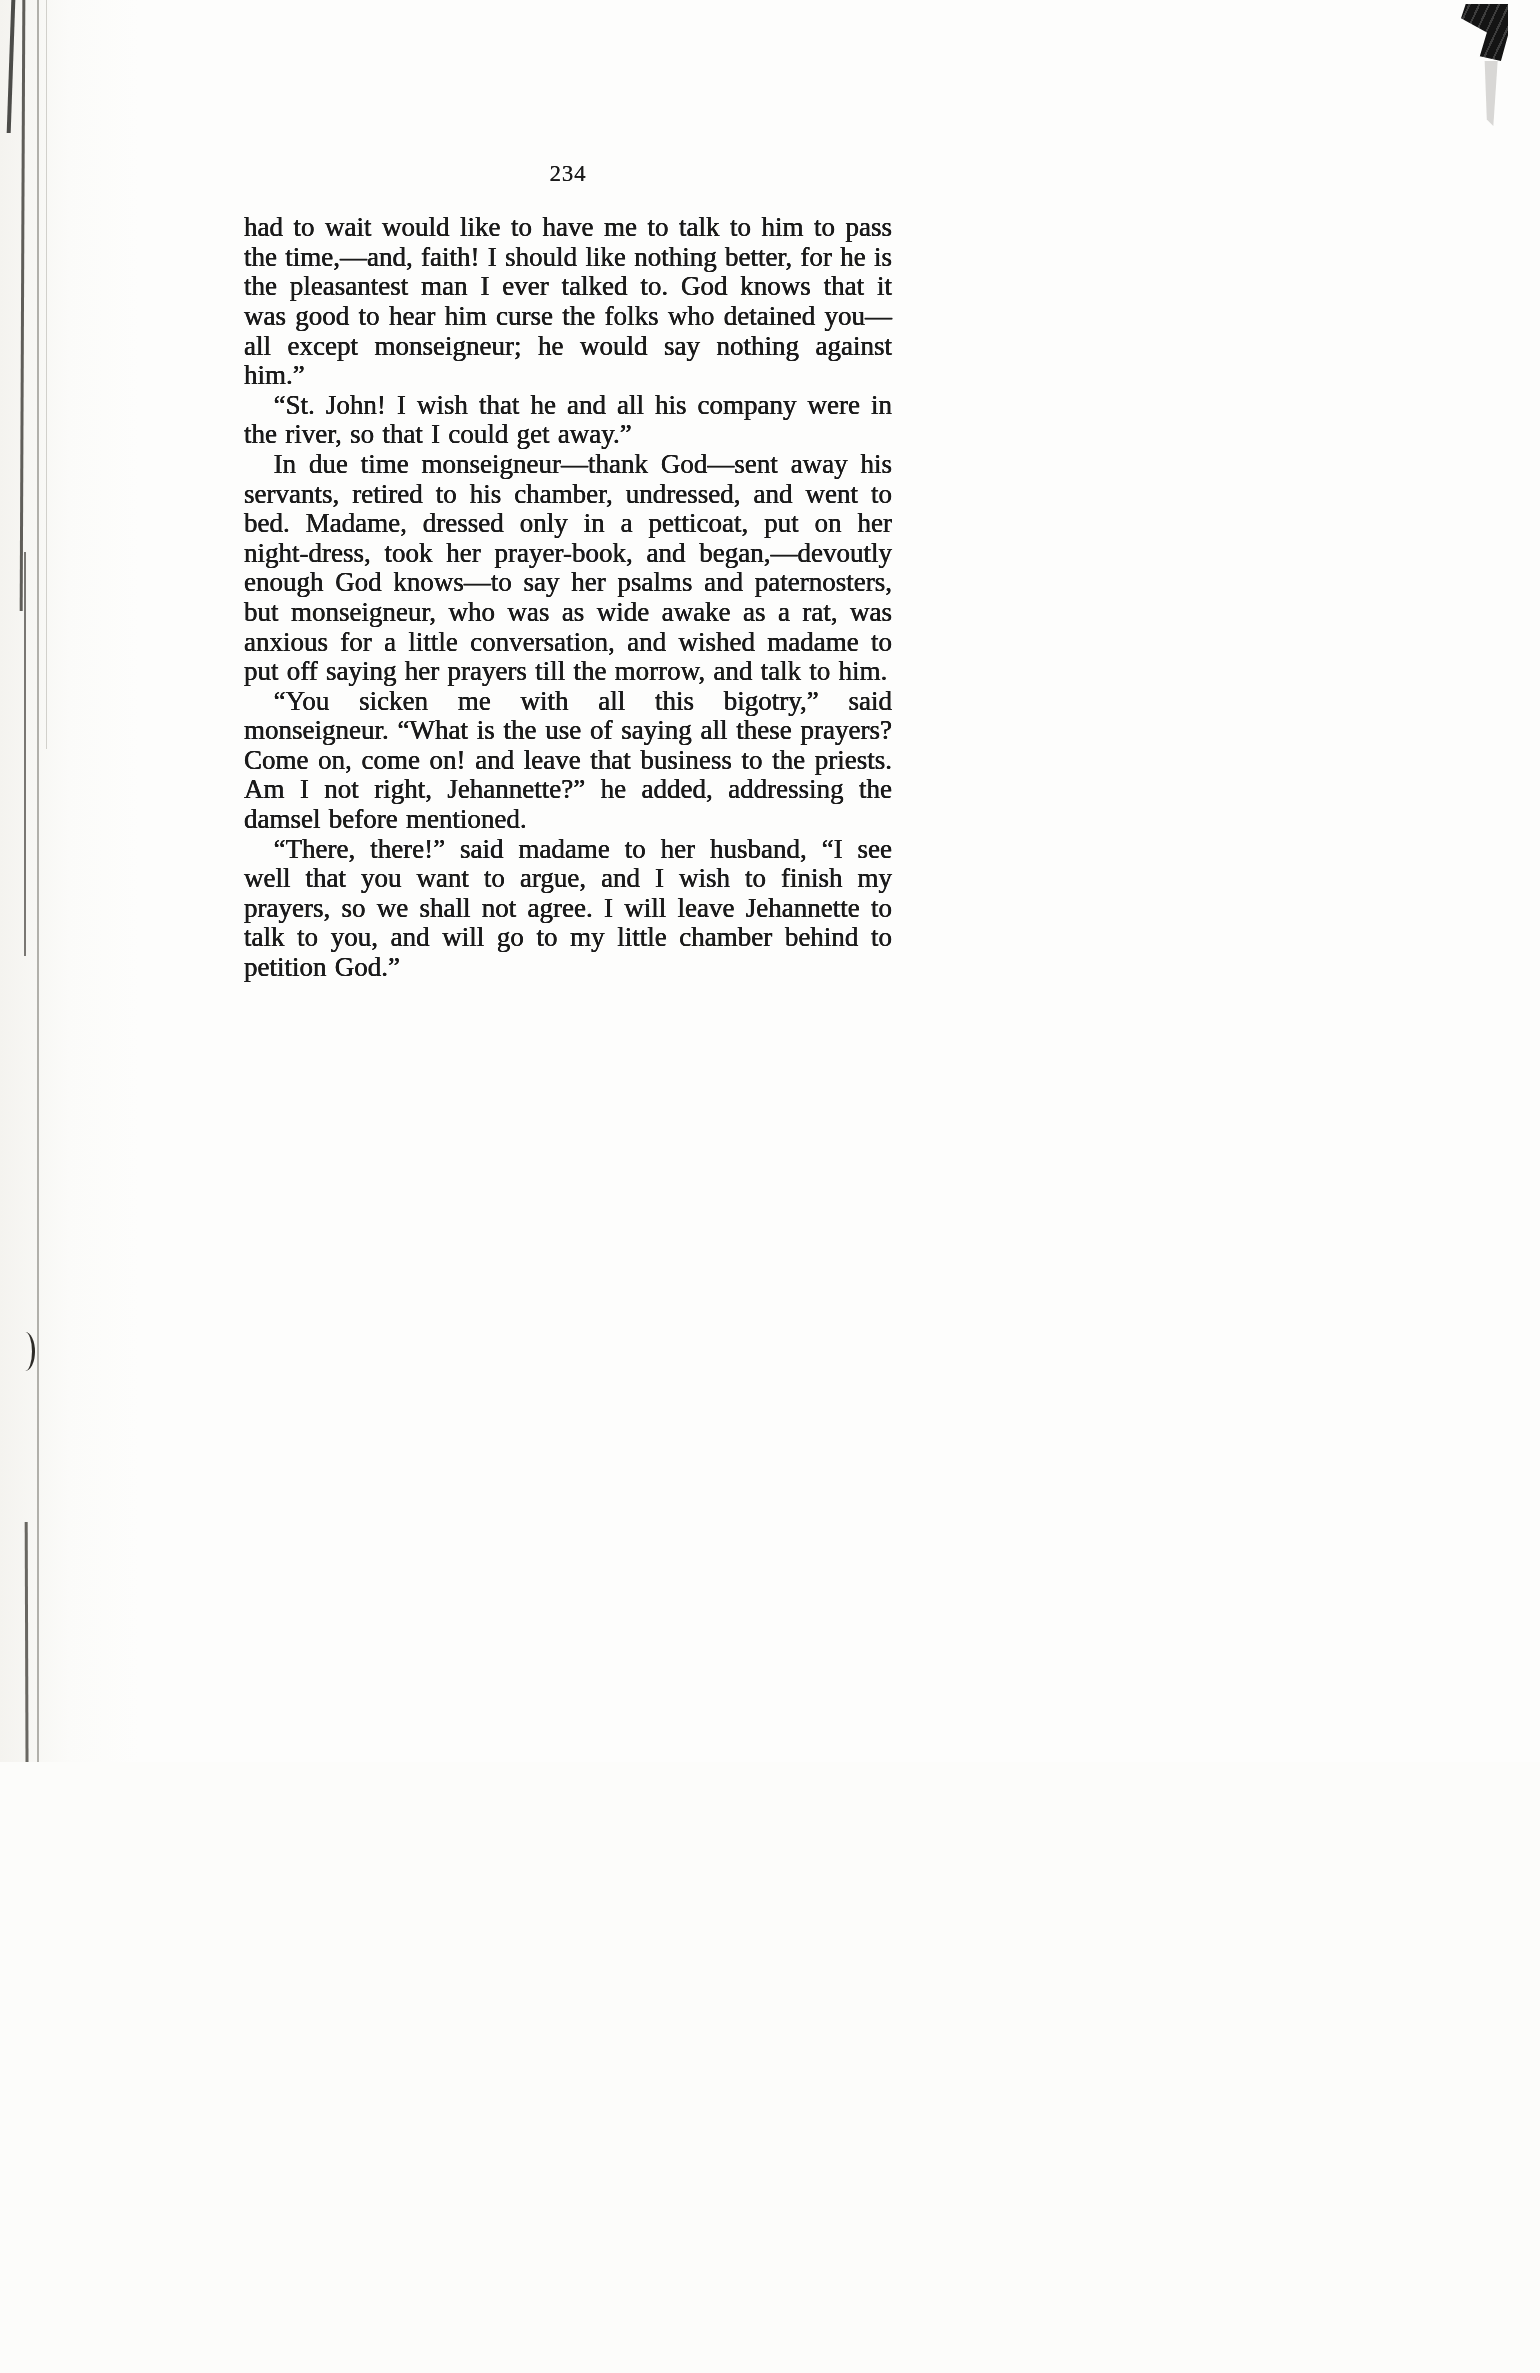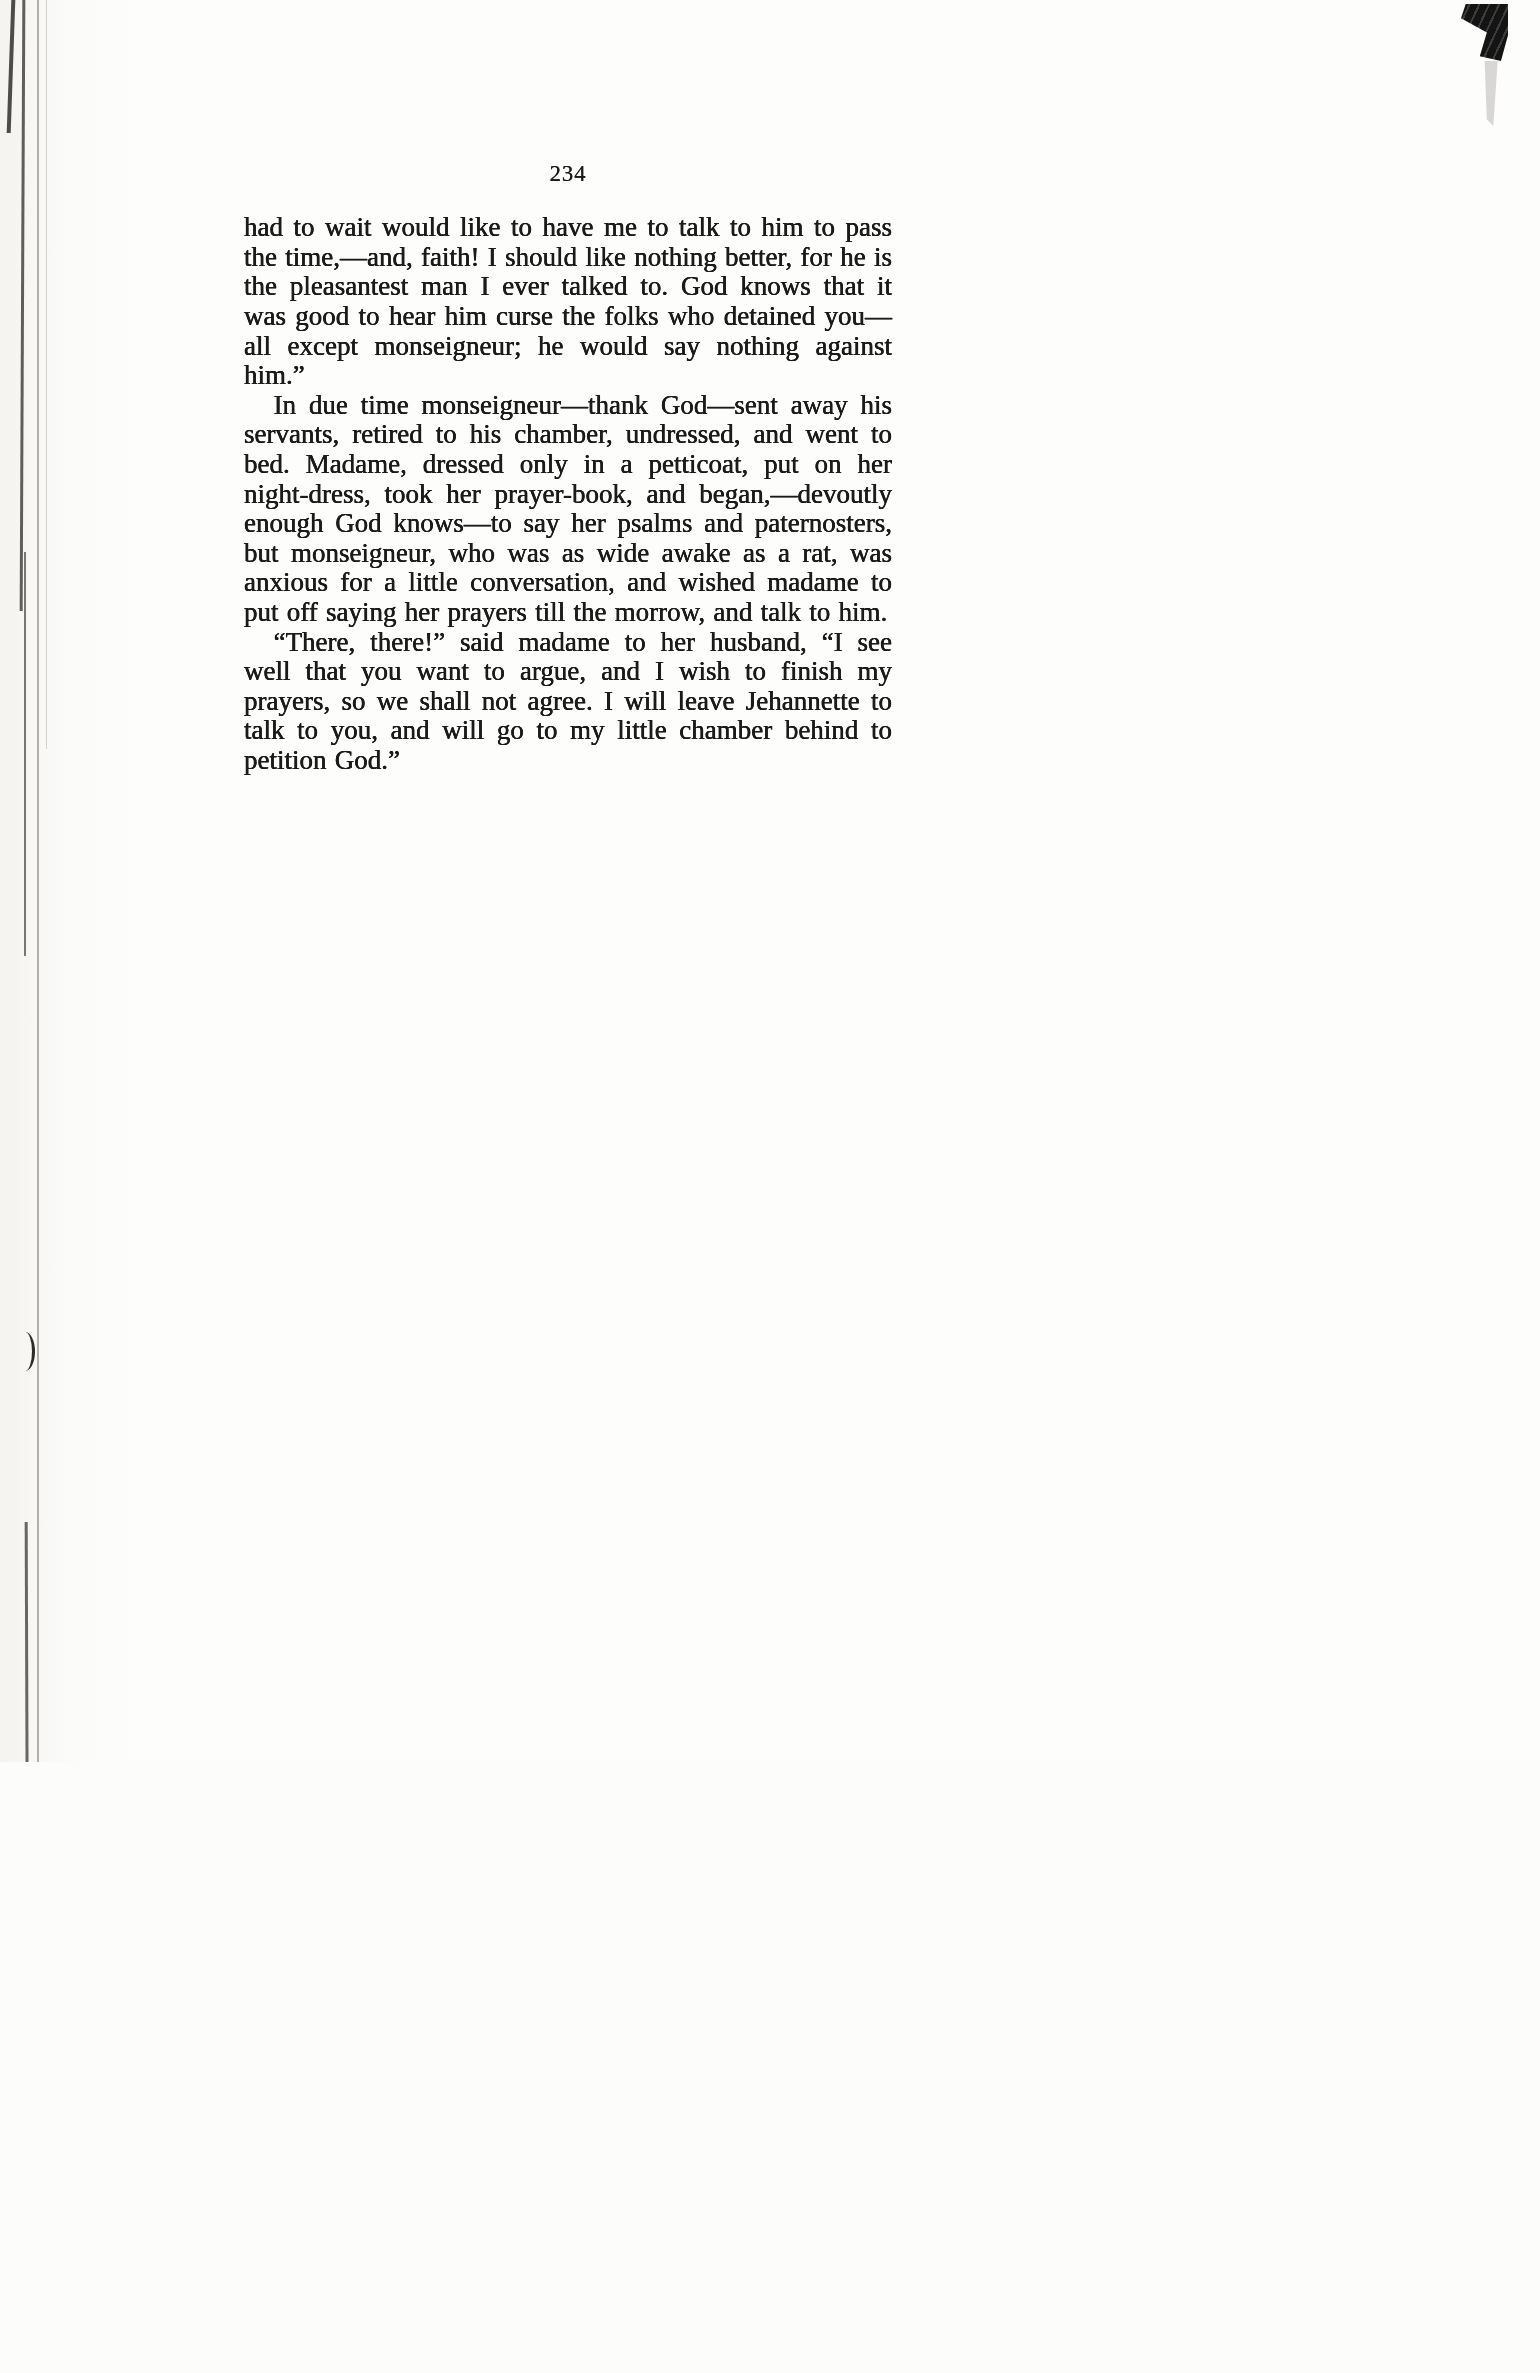--- a/index.html
+++ b/index.html
@@ -74,19 +74,21 @@
   <div class="art" id="line-faint"></div>
   <div class="art" id="line-dark-bottom"></div>
   <div class="art" id="brace-mark"></div>
   <div class="art" id="smudge"></div>
   <div class="art" id="smudge-tail"></div>
 
   <div class="text-block">
     <div class="page-number">234</div>
     <div class="body-text" id="paragraphs">
         <p class="para">had to wait would like to have me to talk to him to pass the time,—and, faith! I should like nothing better, for he is the pleasantest man I ever talked to. God knows that it was good to hear him curse the folks who detained you—all except monseigneur; he would say nothing against him.”</p>
+        <p class="para indent">“St. John! I wish that he and all his company were in the river, so that I could get away.”</p>
         <p class="para indent">In due time monseigneur—thank God—sent away his servants, retired to his chamber, undressed, and went to bed. Madame, dressed only in a petticoat, put on her night-dress, took her prayer-book, and began,—devoutly enough God knows—to say her psalms and paternosters, but monseigneur, who was as wide awake as a rat, was anxious for a little conversation, and wished madame to put off saying her prayers till the morrow, and talk to him.</p>
+        <p class="para indent">“You sicken me with all this bigotry,” said monseigneur. “What is the use of saying all these prayers? Come on, come on! and leave that business to the priests. Am I not right, Jehannette?” he added, addressing the damsel before mentioned.</p>
         <p class="para indent">“There, there!” said madame to her husband, “I see well that you want to argue, and I wish to finish my prayers, so we shall not agree. I will leave Jehannette to talk to you, and will go to my little chamber behind to petition God.”</p>
       </div>
   </div>
 
 </div>
 
 
 </body></html>

